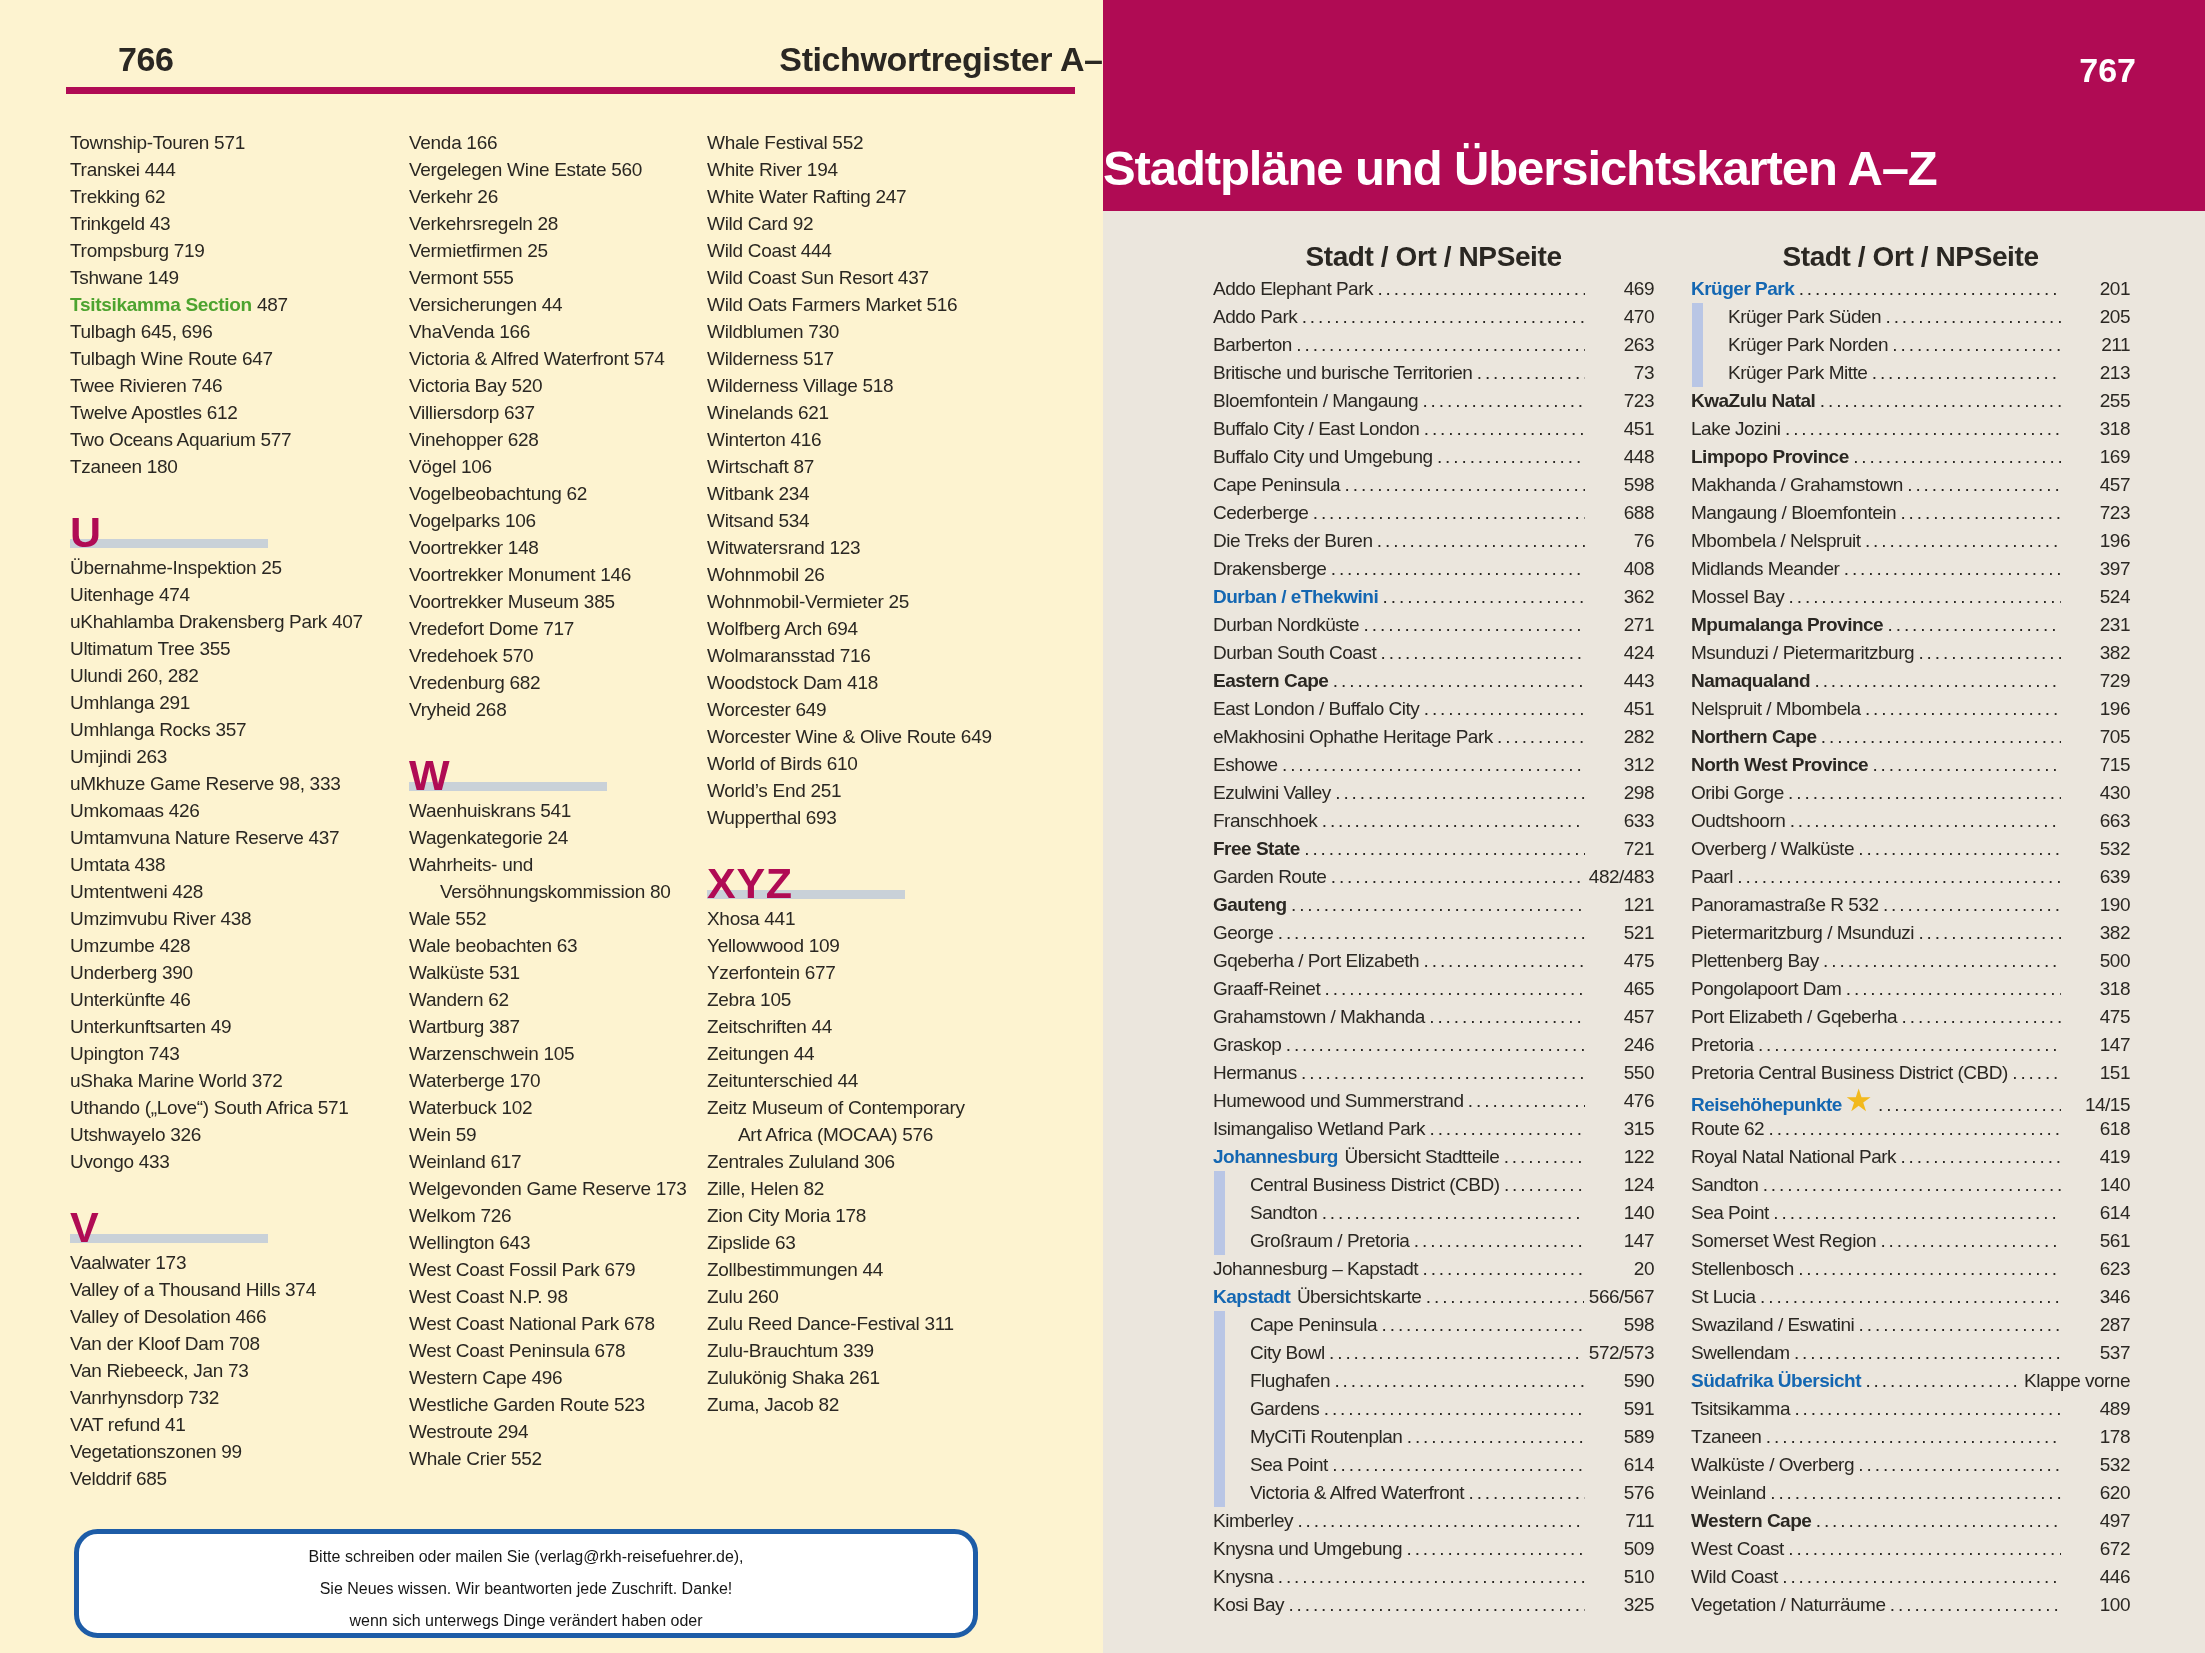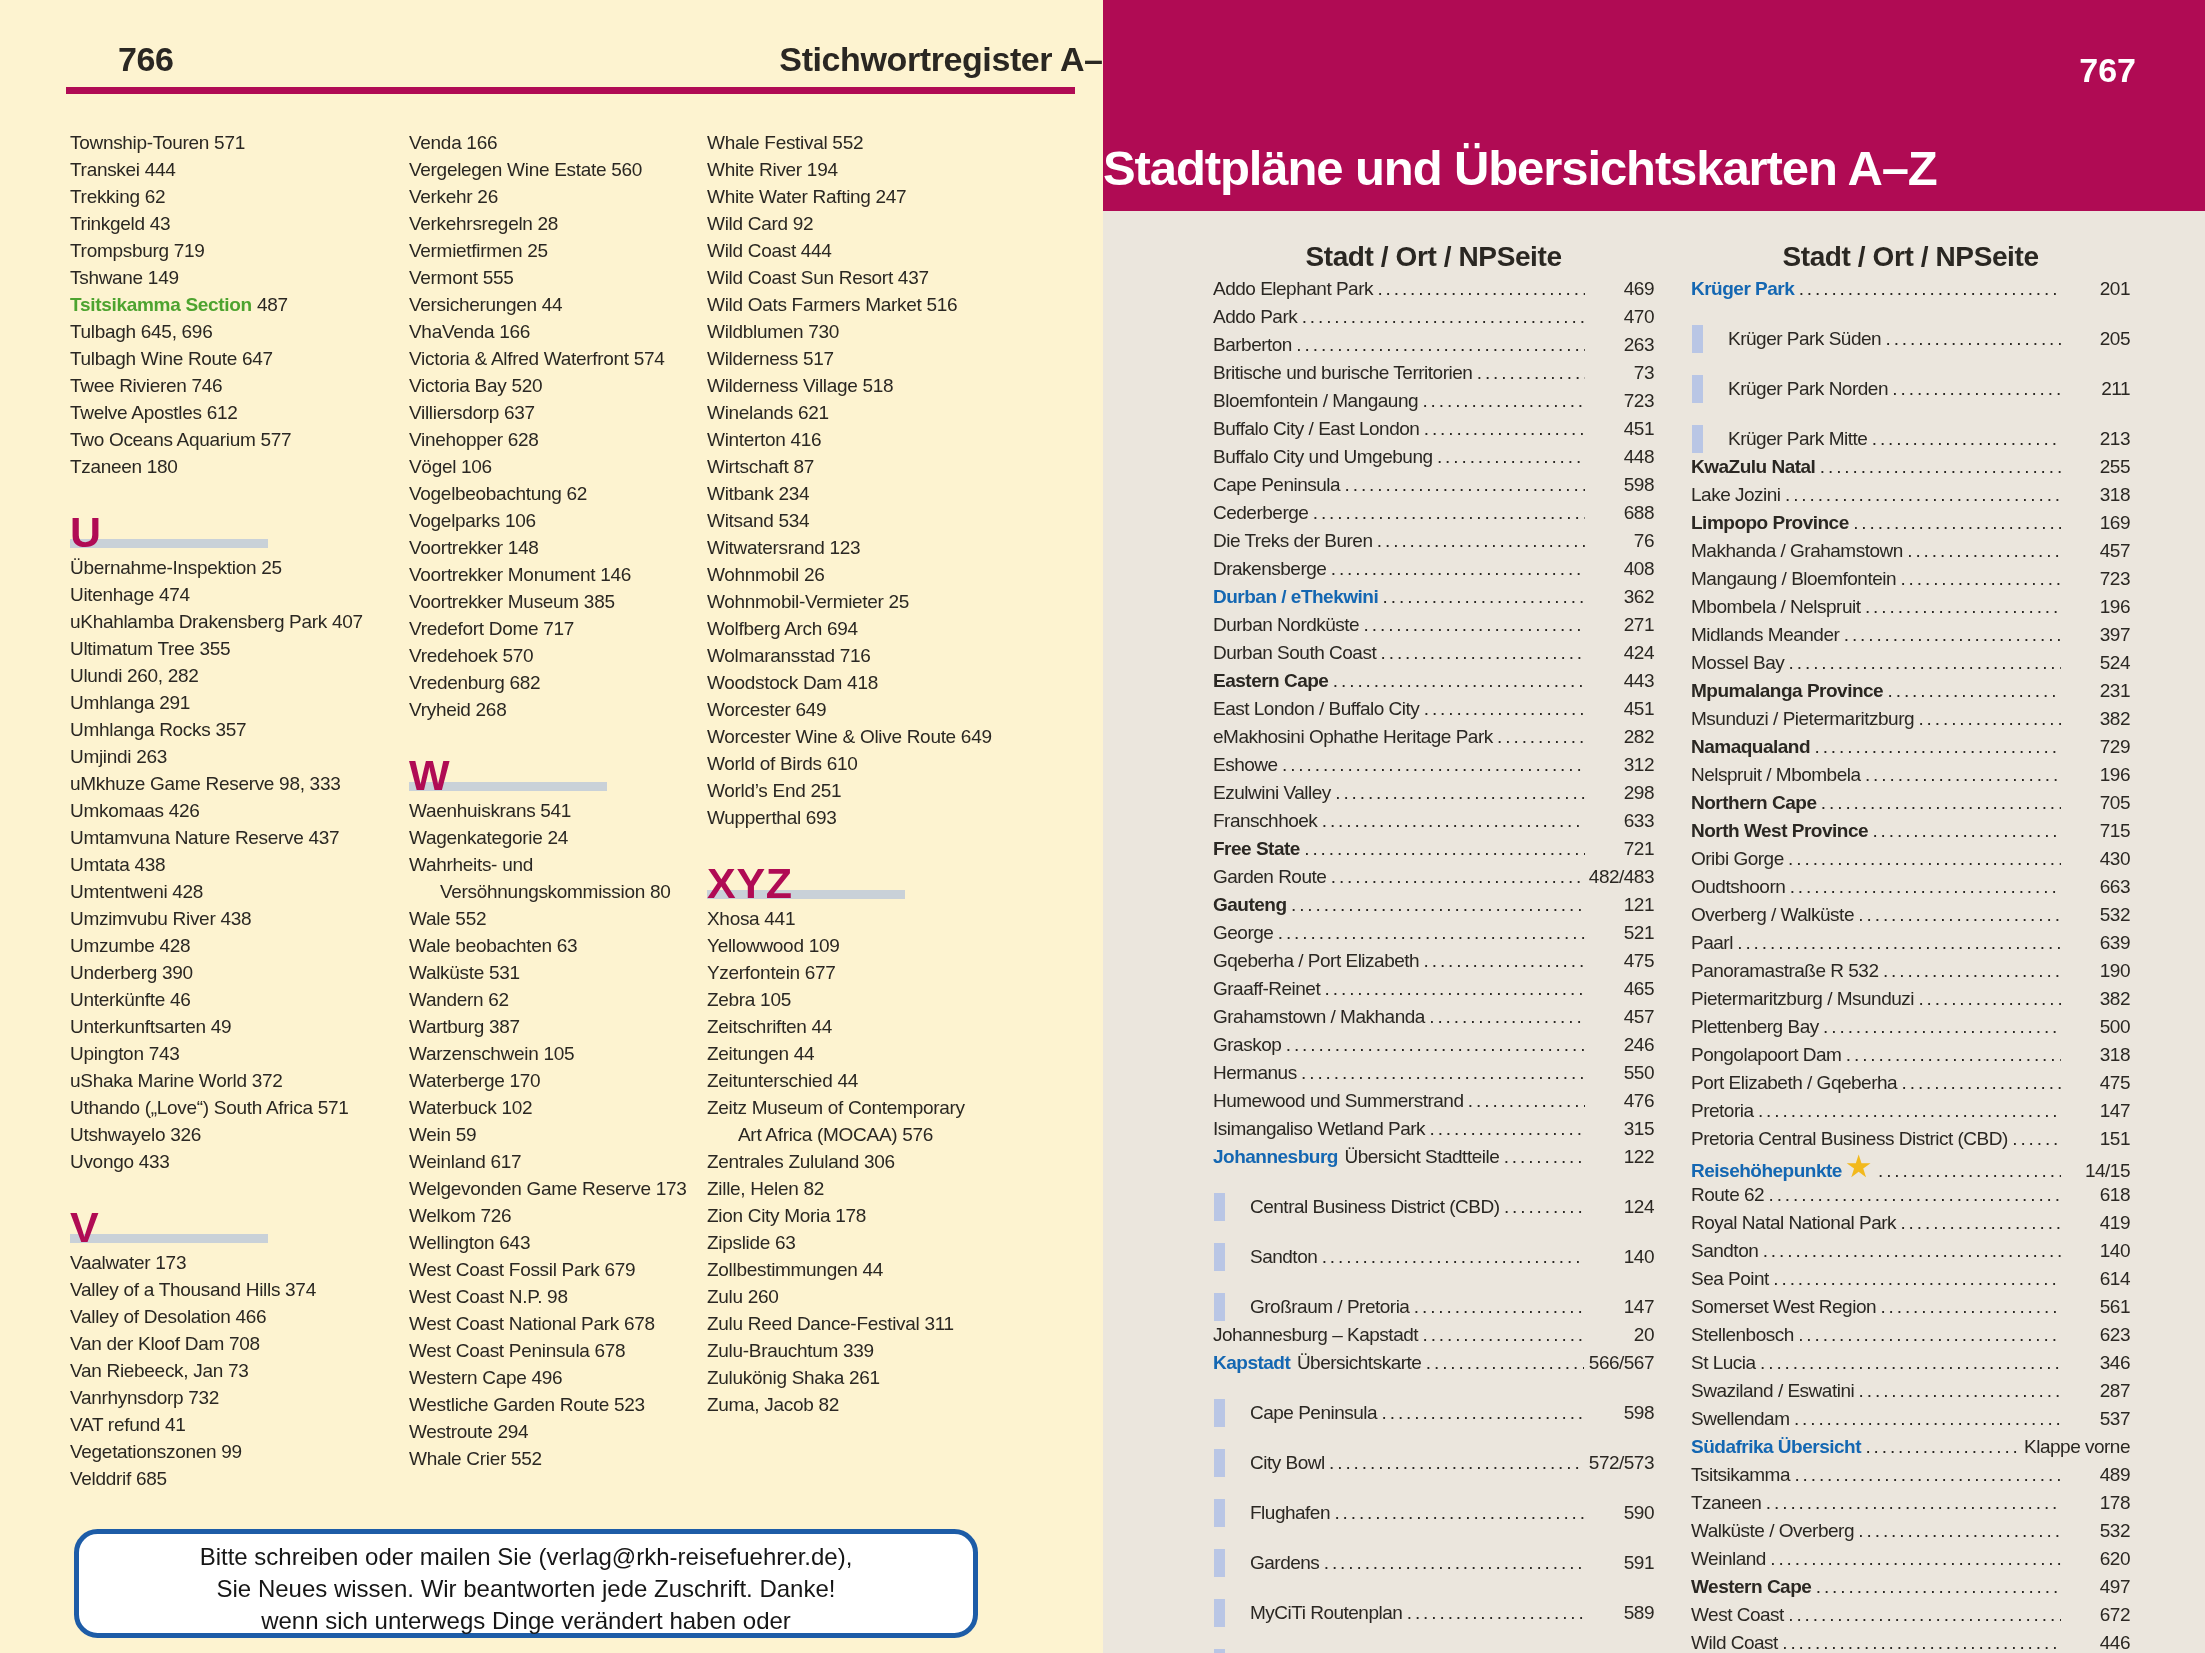--- a/index.html
+++ b/index.html
@@ -25,42 +25,42 @@
   .entry.ind{padding-left:31px;}
   .entry .green{color:var(--green,#4da32f);font-weight:bold;}
   .section-head{position:relative;height:74px;}
   .sletter{position:absolute;left:0;bottom:4.4px;z-index:1;line-height:0.8;
     font-size:43px;font-weight:bold;color:var(--magenta,#b00b54);letter-spacing:0.7px;}
   .sbar{position:absolute;left:0;bottom:5.9px;width:198px;height:9.6px;background:var(--sectionBar,#c9d1d8);z-index:0;}
 
   
   .note{position:absolute;left:74px;top:1529px;width:904px;height:109px;box-sizing:border-box;
     background:#ffffff;border:5.1px solid var(--noteBorder,#1d5ca7);border-radius:23.5px;
-    text-align:center;font-size:24px;line-height:32px;padding-top:7.4px;color:#161616;}
+    text-align:center;font-size:16px;line-height:32px;padding-top:7.4px;color:#161616;}
 
   
   .band{position:absolute;top:0;left:0;width:1103px;height:211px;background:var(--magenta,#b00b54);}
   .rp-num{position:absolute;top:51px;right:70px;color:#fff;font-size:34px;font-weight:bold;}
   .rp-title{position:absolute;top:140px;left:0;width:1103px;color:#fff;
     font-size:49px;font-weight:bold;letter-spacing:-1.1px;white-space:nowrap;}
 
   .map-col{position:absolute;top:241px;}
   .map-col[data-col="0"]{left:110px;width:441px;}
   .map-col[data-col="1"]{left:588px;width:439px;}
   .mh{display:flex;justify-content:center;align-items:baseline;
     font-weight:bold;font-size:28px;height:34px;letter-spacing:-0.4px;}
   .mrow{display:flex;align-items:baseline;font-size:19px;height:28px;line-height:28px;letter-spacing:-0.5px;}
   .name{white-space:nowrap;flex-shrink:0;}
   .name.blue{color:var(--blue,#1467b2);font-weight:bold;}
   .name.bold{font-weight:bold;}
   .n2{margin-left:6.6px;white-space:nowrap;flex-shrink:0;}
   .dots{flex:1;overflow:hidden;white-space:nowrap;margin:0 4.4px;min-width:0;}
   .dots::after{content:"....................................................................................";letter-spacing:2.9px;}
   .pg{min-width:65px;text-align:right;white-space:nowrap;}
-  .mrow.sub{padding-left:37px;position:relative;margin-top:22px;}
+  .mrow.sub{padding-left:37px;position:relative;}
   .mrow.sub::before{content:"";position:absolute;left:0.7px;top:0;bottom:0;width:11.8px;background:var(--subBar,#b9c6e5);}
   .star{color:var(--star,#f2b91d);font-size:31px;margin:0 1.5px 0 2.9px;flex-shrink:0;line-height:28px;}
 </style>
 </head>
 <body>
 
 <div class="page left-page">
   <div class="lp-head">
     <span>766</span>
     <span>Stichwortregister A–Z</span>

